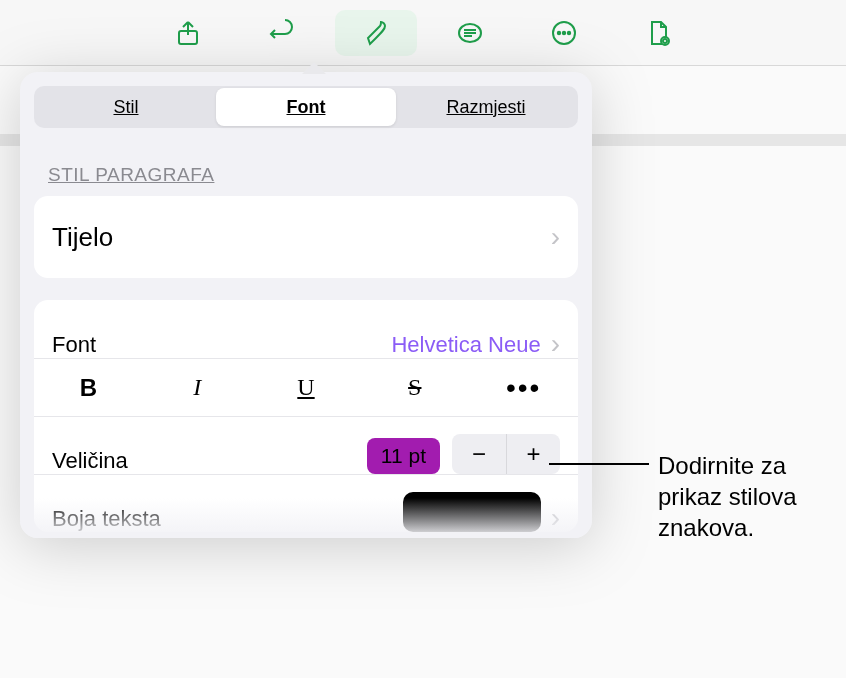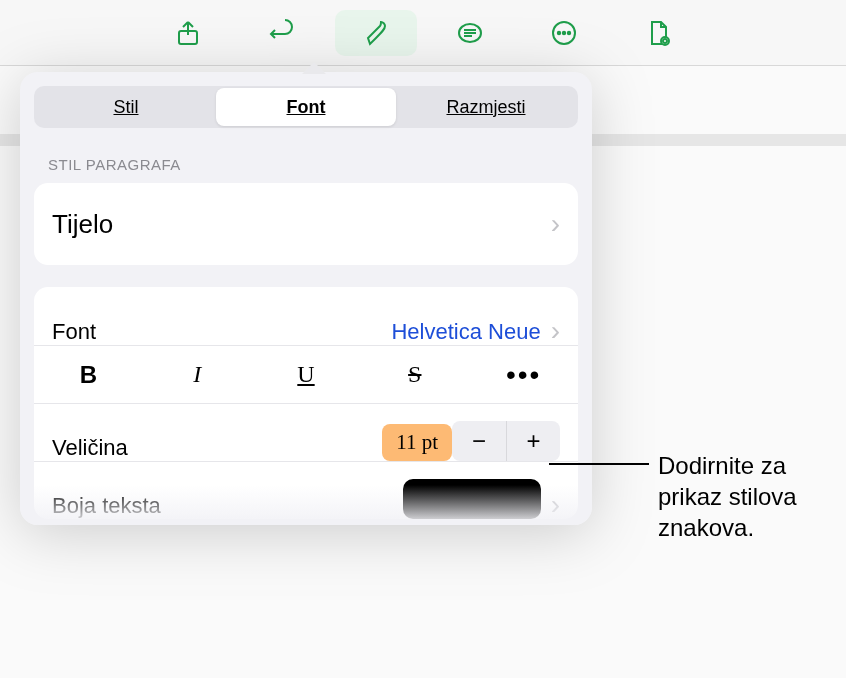--- a/index.html
+++ b/index.html
@@ -92,24 +92,25 @@
     .segmented .seg.selected {
       background: #fff;
       font-weight: 600;
       box-shadow: 0 1px 3px rgba(0,0,0,0.1);
     }
     .segmented .seg.selected::before,
     .segmented .seg.selected + .seg::before {
       display: none;
     }
     .section-label {
-      font-size: 15px;
+      font-size: 19px;
       letter-spacing: 0.5px;
       color: #8a8a90;
-      margin: 28px 14px 10px;
+      margin: 36px 14px 10px;
+      text-decoration: underline;
     }
     .card {
       background: #fff;
       border-radius: 14px;
       overflow: hidden;
     }
     .row {
       padding: 0 18px;
       display: flex;
       align-items: flex-end;
@@ -117,21 +118,21 @@
       border-top: 1px solid #e6e6ea;
     }
     .row:first-child { border-top: none; }
     .row .label {
       font-size: 22px;
       color: #000;
     }
     .row .spacer { flex: 1; }
     .row .value {
       font-size: 22px;
-      color: #1d4ed8;
+      color: #8b5cf6;
       margin-right: 10px;
     }
     .chevron {
       color: #c4c4c8;
       font-size: 28px;
       line-height: 1;
     }
     .paragraph-card .label { font-size: 26px; }
     .paragraph-card { min-height: 82px; display: flex; align-items: center; padding: 0 18px; gap: 16px;}
     
@@ -157,25 +158,25 @@
     .underline { text-decoration: underline; }
     .strike { text-decoration: line-through; }
     .more-dots {
       font-size: 28px;
       letter-spacing: 2px;
       font-family: -apple-system, sans-serif;
       position: relative;
     }
     
     .size-display {
-      background: #fdba74;
+      background: #a21caf;
       border-radius: 8px;
       padding: 6px 14px;
       font-size: 21px;
-      font-family: Liberation Serif, serif;
+      margin-right: 12px;
     }
     .stepper {
       display: flex;
       background: #eeeef2;
       border-radius: 8px;
       overflow: hidden;
       height: 40px;
     }
     .stepper-btn {
       width: 54px;

